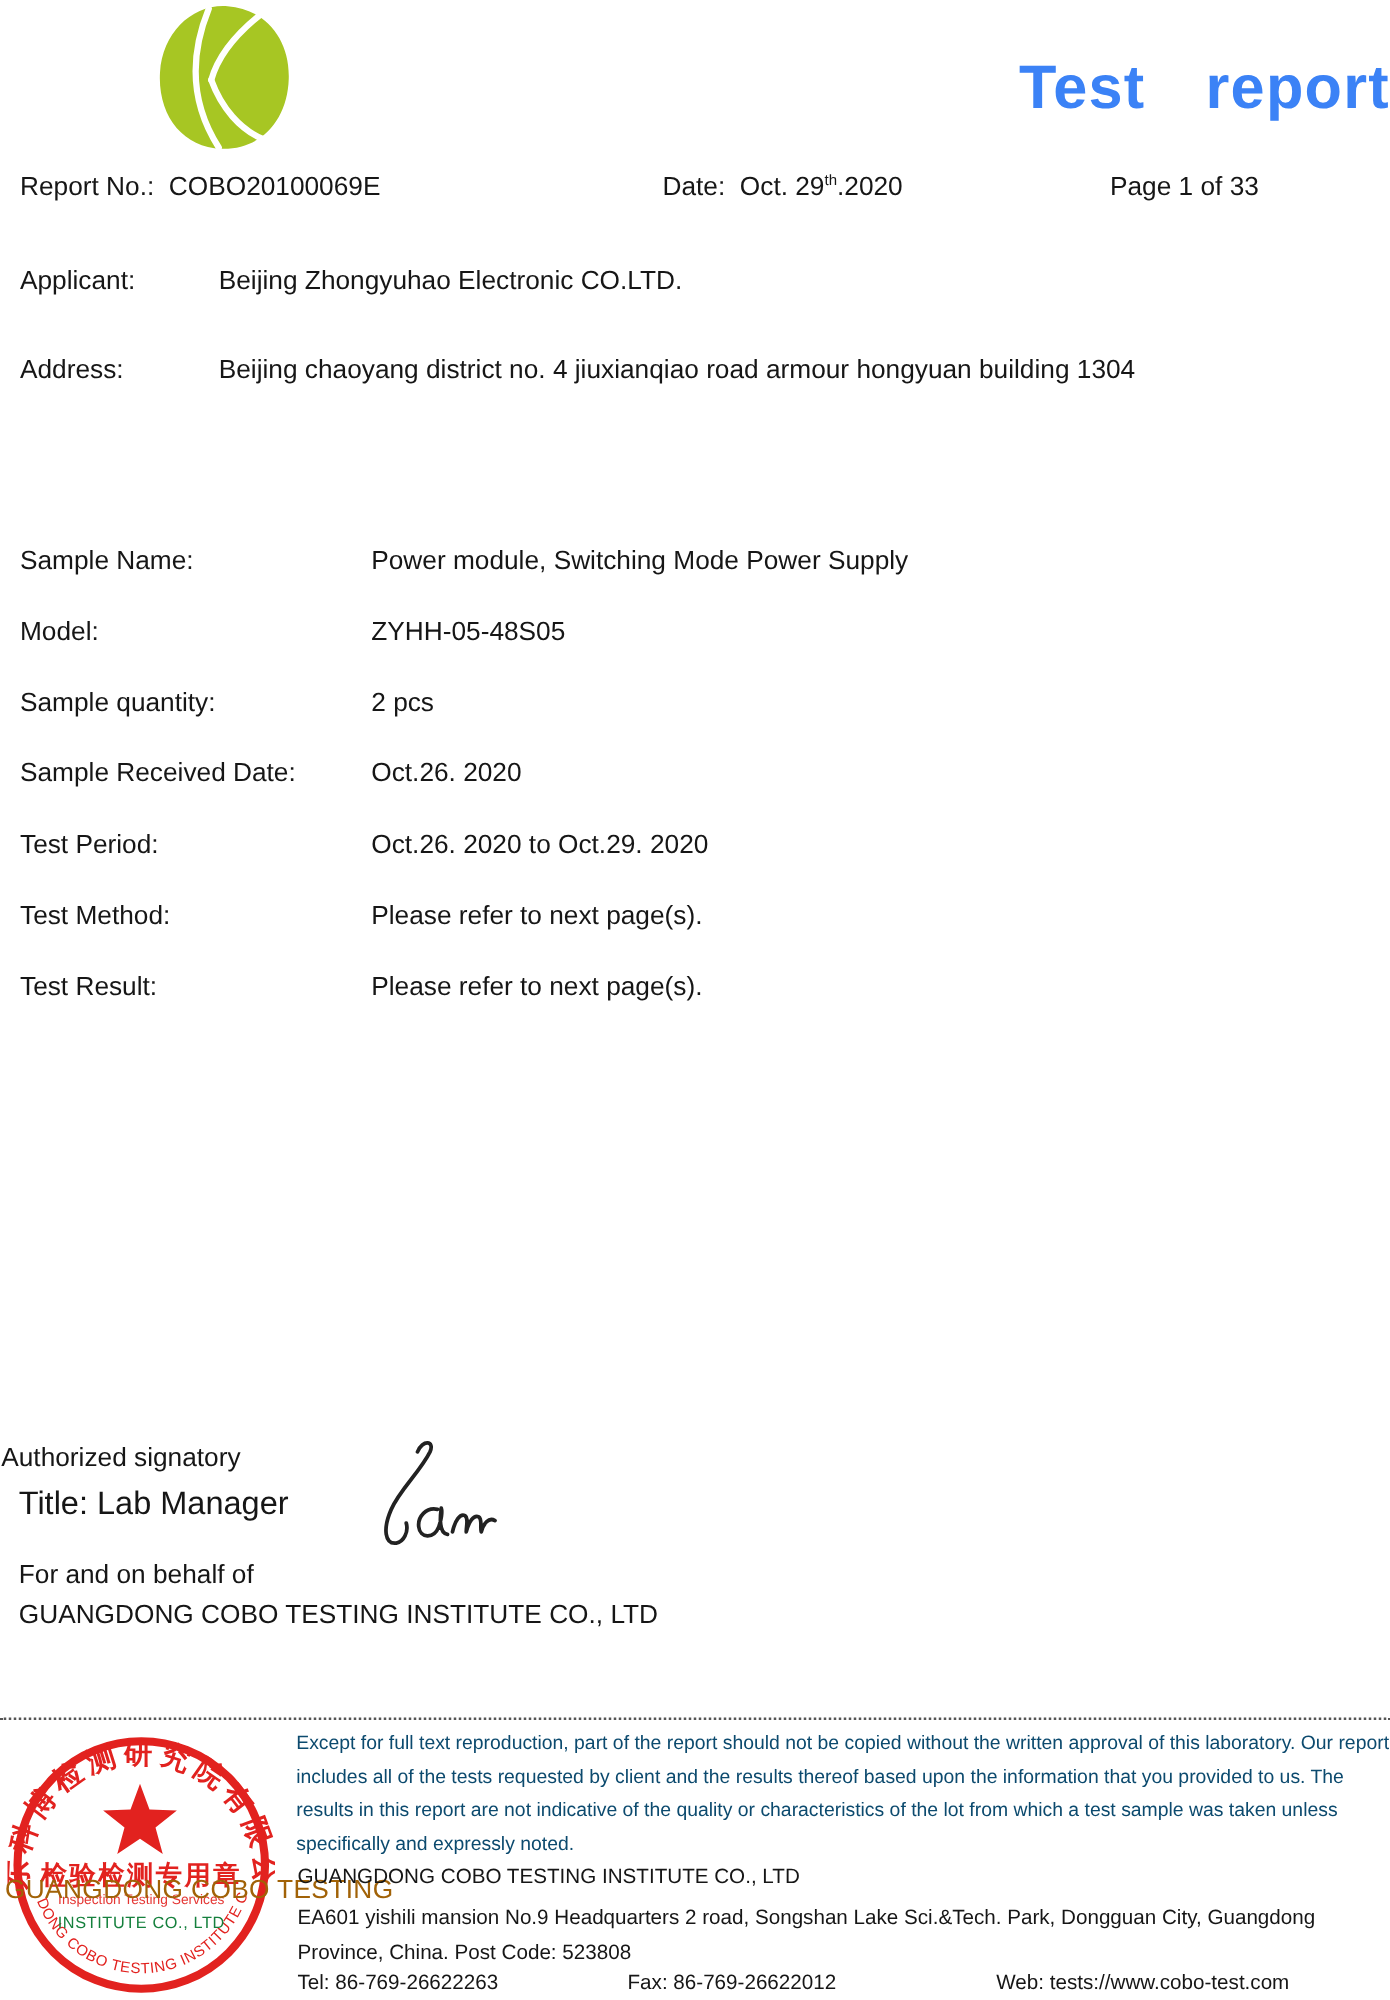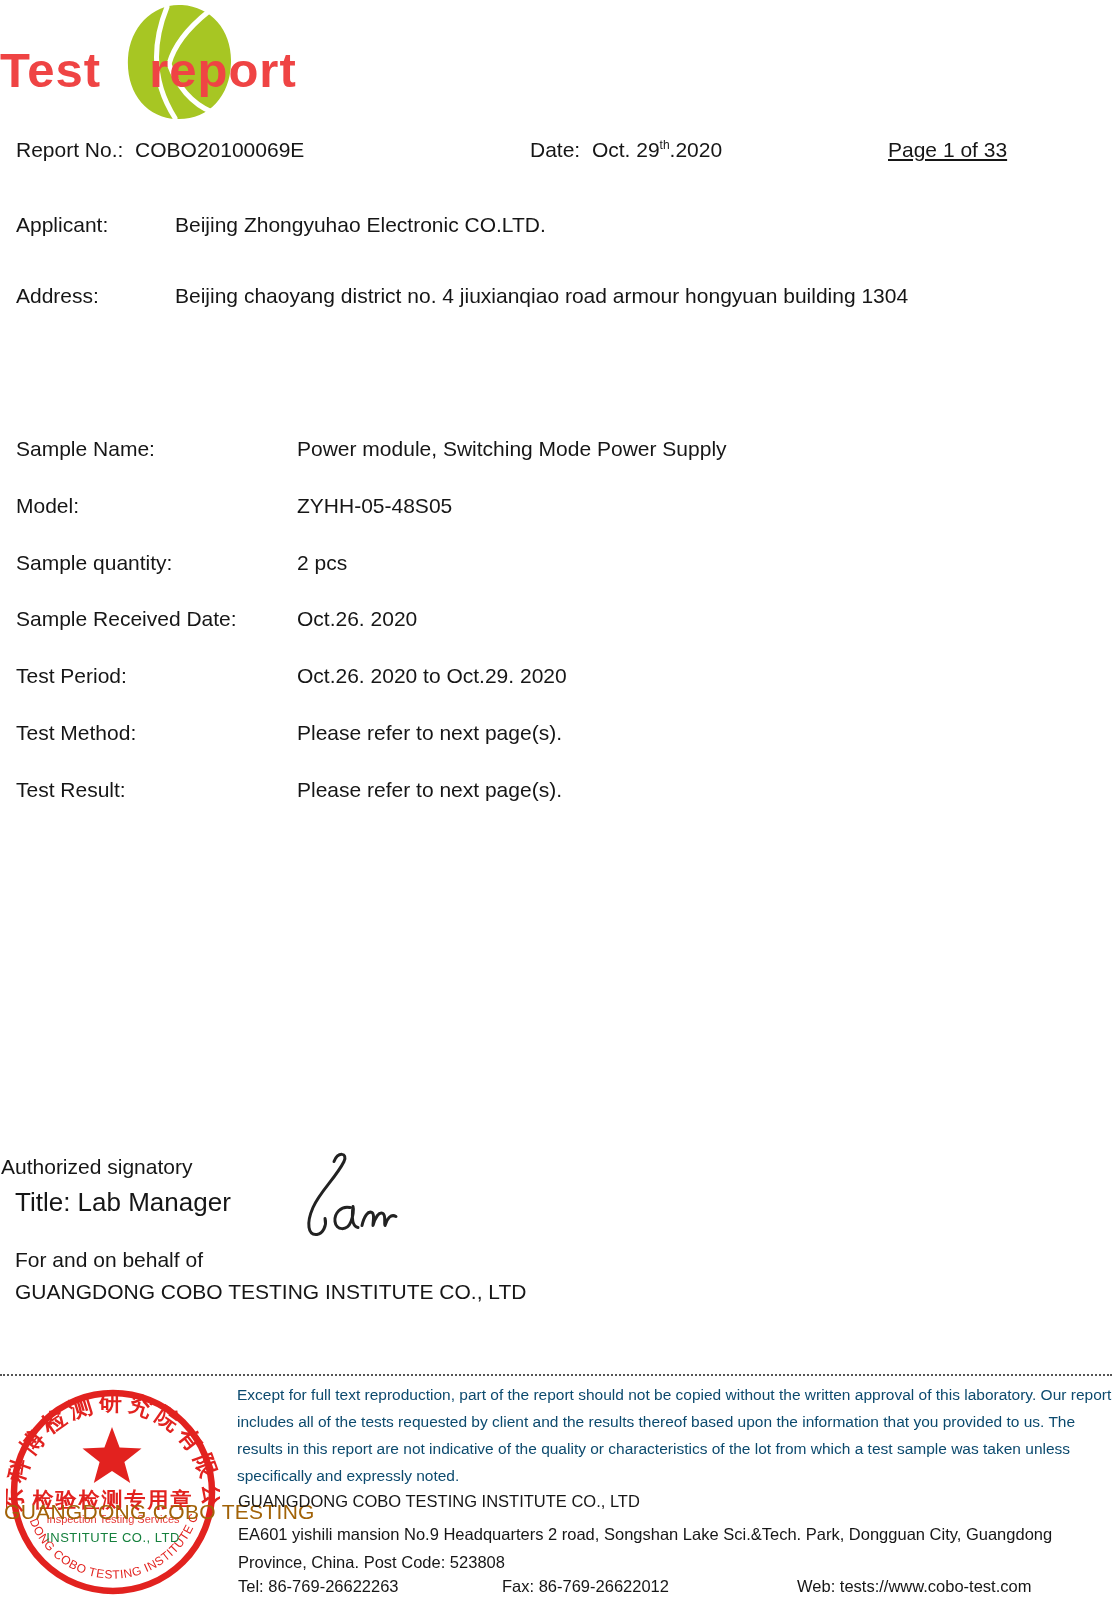--- a/index.html
+++ b/index.html
@@ -2,27 +2,27 @@
 <html><head>
 <meta charset="utf-8">
 <style>
   html,body { margin:0; padding:0; background:#ffffff; }
   .page {
     position:relative; width:1112px; height:1600px; background:#ffffff;
     overflow:hidden; font-family:"Liberation Sans", sans-serif; color:#161616;
   }
   
   .logo { position:absolute; left:126px; top:4px; width:106px; height:116px; }
-  .title { position:absolute; top:42px; left:0; width:100%; text-align:left;
-           font-size:49px; font-weight:bold; letter-spacing:1px; color:#ef4444; }
+  .title { position:absolute; top:42px; left:0; width:100%; text-align:right;
+           font-size:49px; font-weight:bold; letter-spacing:1px; color:#3b82f6; }
   .title .wordgap { display:inline-block; width:48px; }
   .meta { position:absolute; top:138px; left:0; width:100%; font-size:21px; }
   .meta .rno { position:absolute; left:16px; top:0; }
   .meta .dt  { position:absolute; left:530px; top:0; }
-  .meta .pg  { position:absolute; left:888px; top:0;text-decoration:underline; }
+  .meta .pg  { position:absolute; left:888px; top:0; }
   sup.th { font-size:12px; vertical-align:super; line-height:0; }
   
   .row { position:absolute; left:0; width:100%; font-size:21px; }
   .lab   { position:absolute; left:16px;  top:0; white-space:nowrap; }
   .v175  { position:absolute; left:175px; top:0; white-space:nowrap; }
   .v285  { position:absolute; left:297px; top:0; white-space:nowrap; }
   .intro { position:absolute; left:14px; top:378px; font-size:21px; }
   
   .sig-auth   { position:absolute; left:1px; top:1155px; font-size:21px; }
   .sig-title  { position:absolute; left:15px; top:1187px; font-size:26px; }

